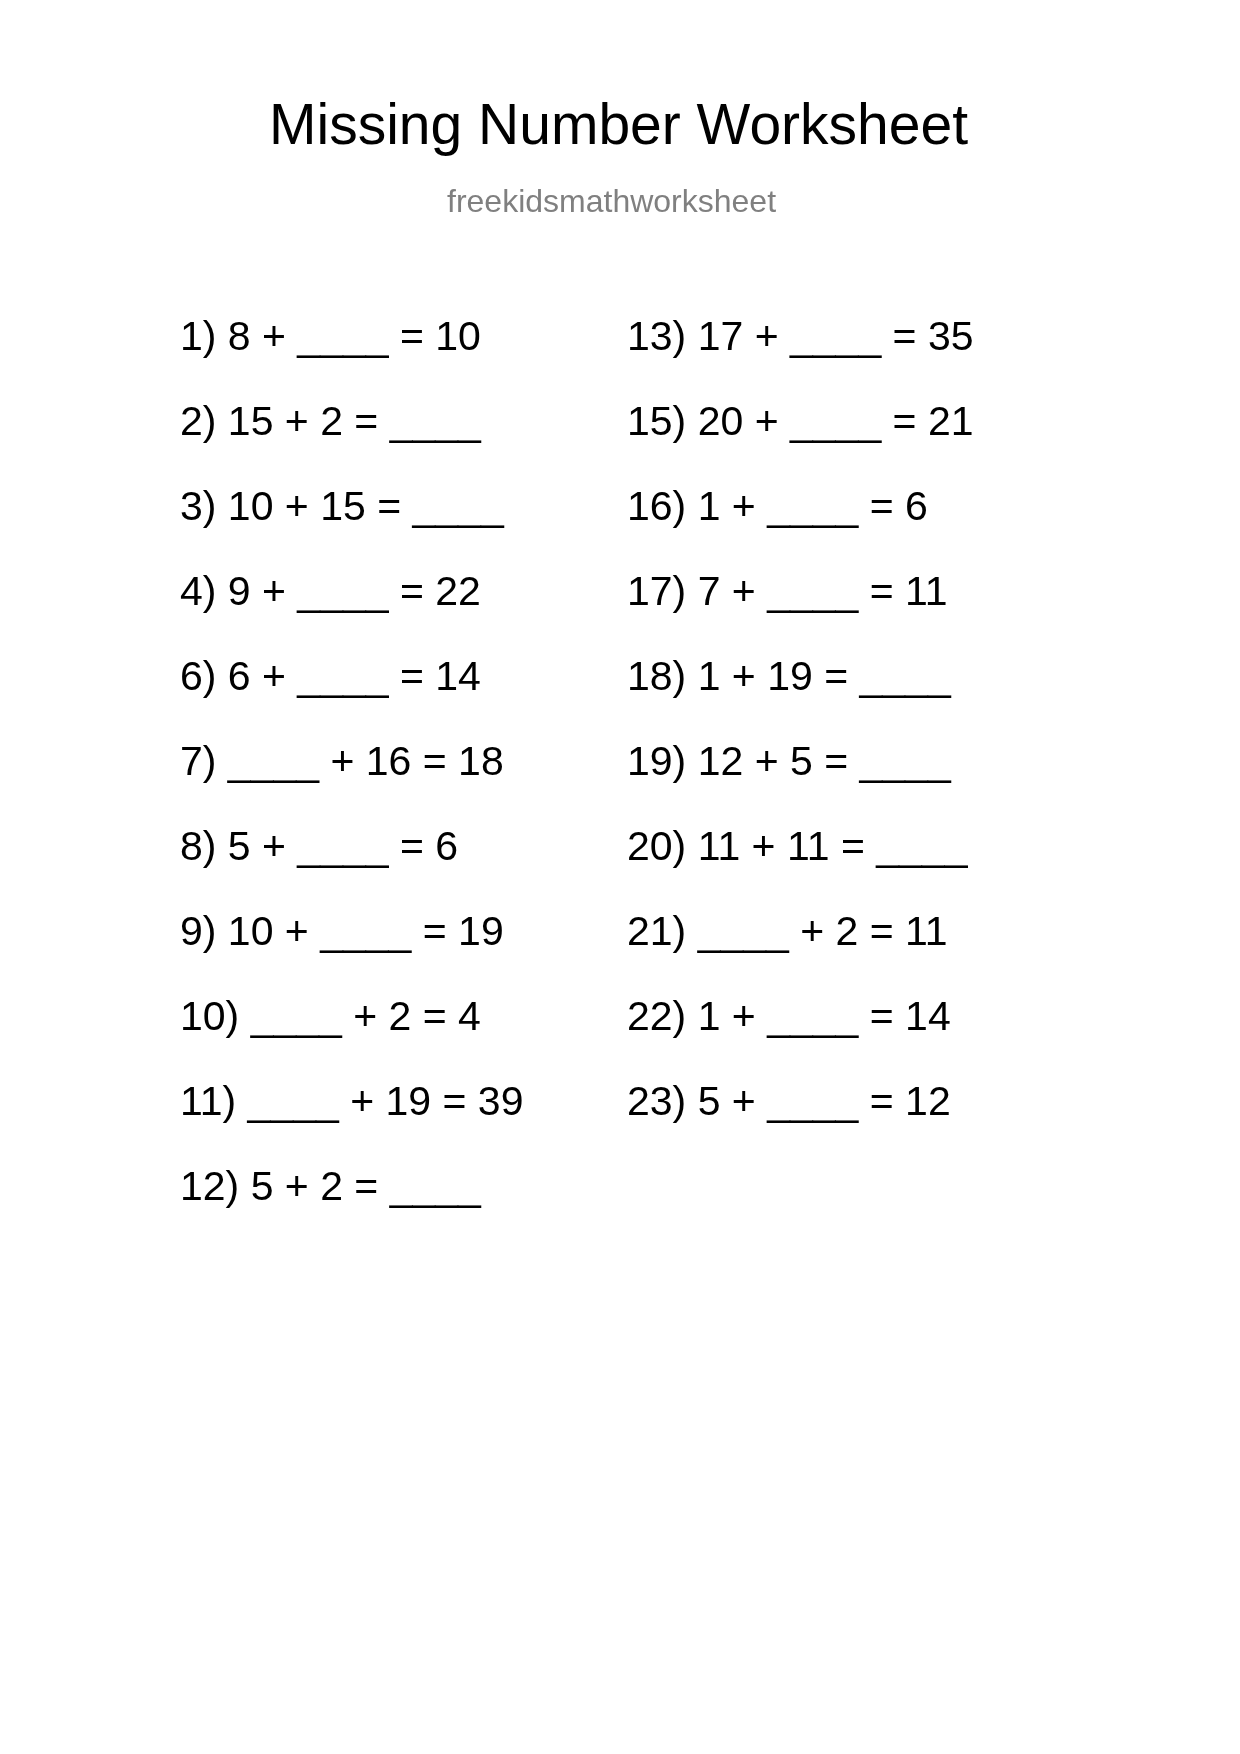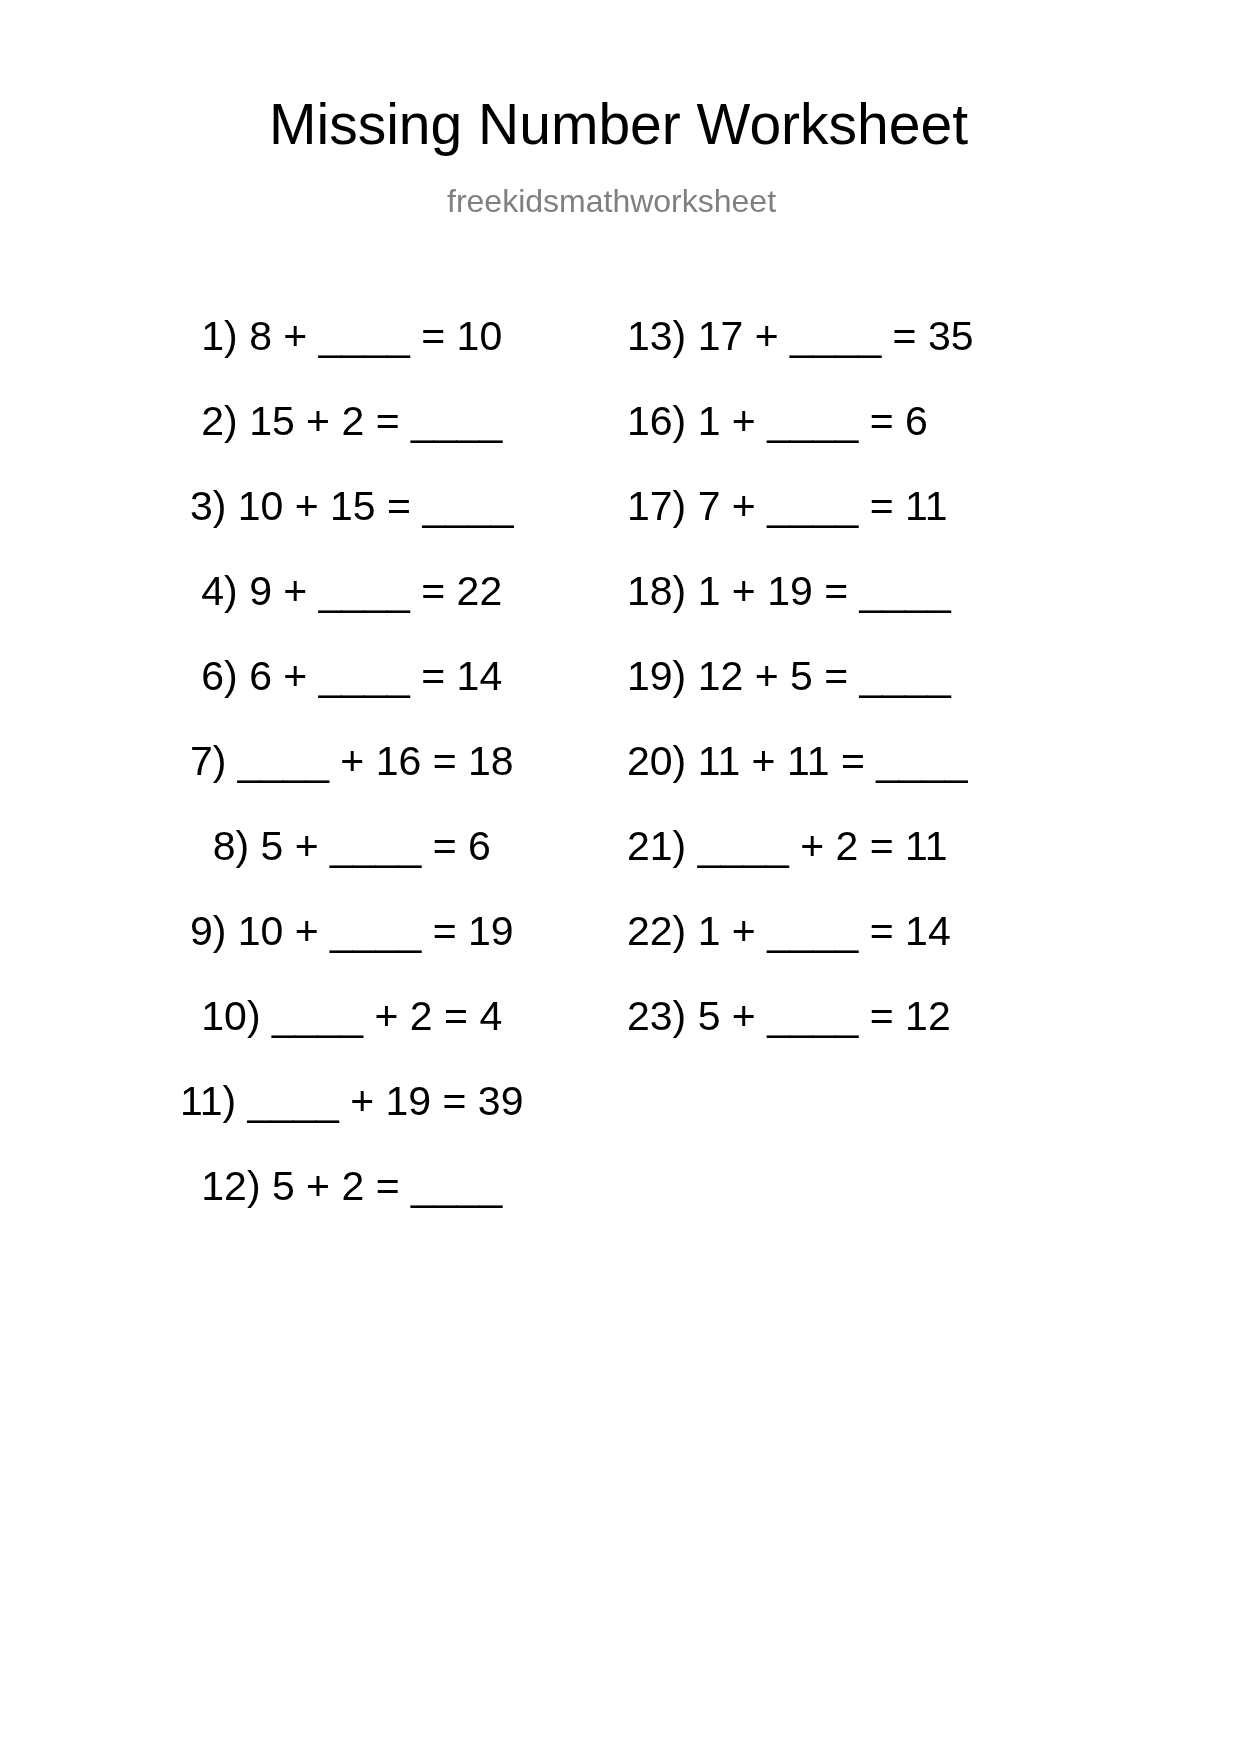--- a/index.html
+++ b/index.html
@@ -40,21 +40,21 @@
       top: 164px;
       font-size: 32px;
       line-height: 1;
       white-space: nowrap;
       margin-top: 21px;
     }
     .column {
       position: absolute;
       top: 310px;
     }
-    .col-left { left: 180px; text-align: center; }
+    .col-left { left: 180px; }
     .col-right { left: 627px; }
     .problem {
       height: 85px;
       font-size: 41px;
       line-height: 52px;
       white-space: pre;
     }
   </style>
 </head>
 <body style="background: rgb(255, 255, 255); color: rgb(0, 0, 0);">
@@ -73,20 +73,21 @@
   <div class="problem">7) ____ + 16 = 18</div>
   <div class="problem">8) 5 + ____ = 6</div>
   <div class="problem">9) 10 + ____ = 19</div>
   <div class="problem">10) ____ + 2 = 4</div>
   <div class="problem">11) ____ + 19 = 39</div>
   <div class="problem">12) 5 + 2 = ____</div>
 </div>
 
 <div class="column col-right">
   <div class="problem">13) 17 + ____ = 35</div>
+  <div class="problem">15) 20 + ____ = 21</div>
   <div class="problem">16) 1 + ____ = 6</div>
   <div class="problem">17) 7 + ____ = 11</div>
   <div class="problem">18) 1 + 19 = ____</div>
   <div class="problem">19) 12 + 5 = ____</div>
   <div class="problem">20) 11 + 11 = ____</div>
   <div class="problem">21) ____ + 2 = 11</div>
   <div class="problem">22) 1 + ____ = 14</div>
   <div class="problem">23) 5 + ____ = 12</div>
 </div>
 

